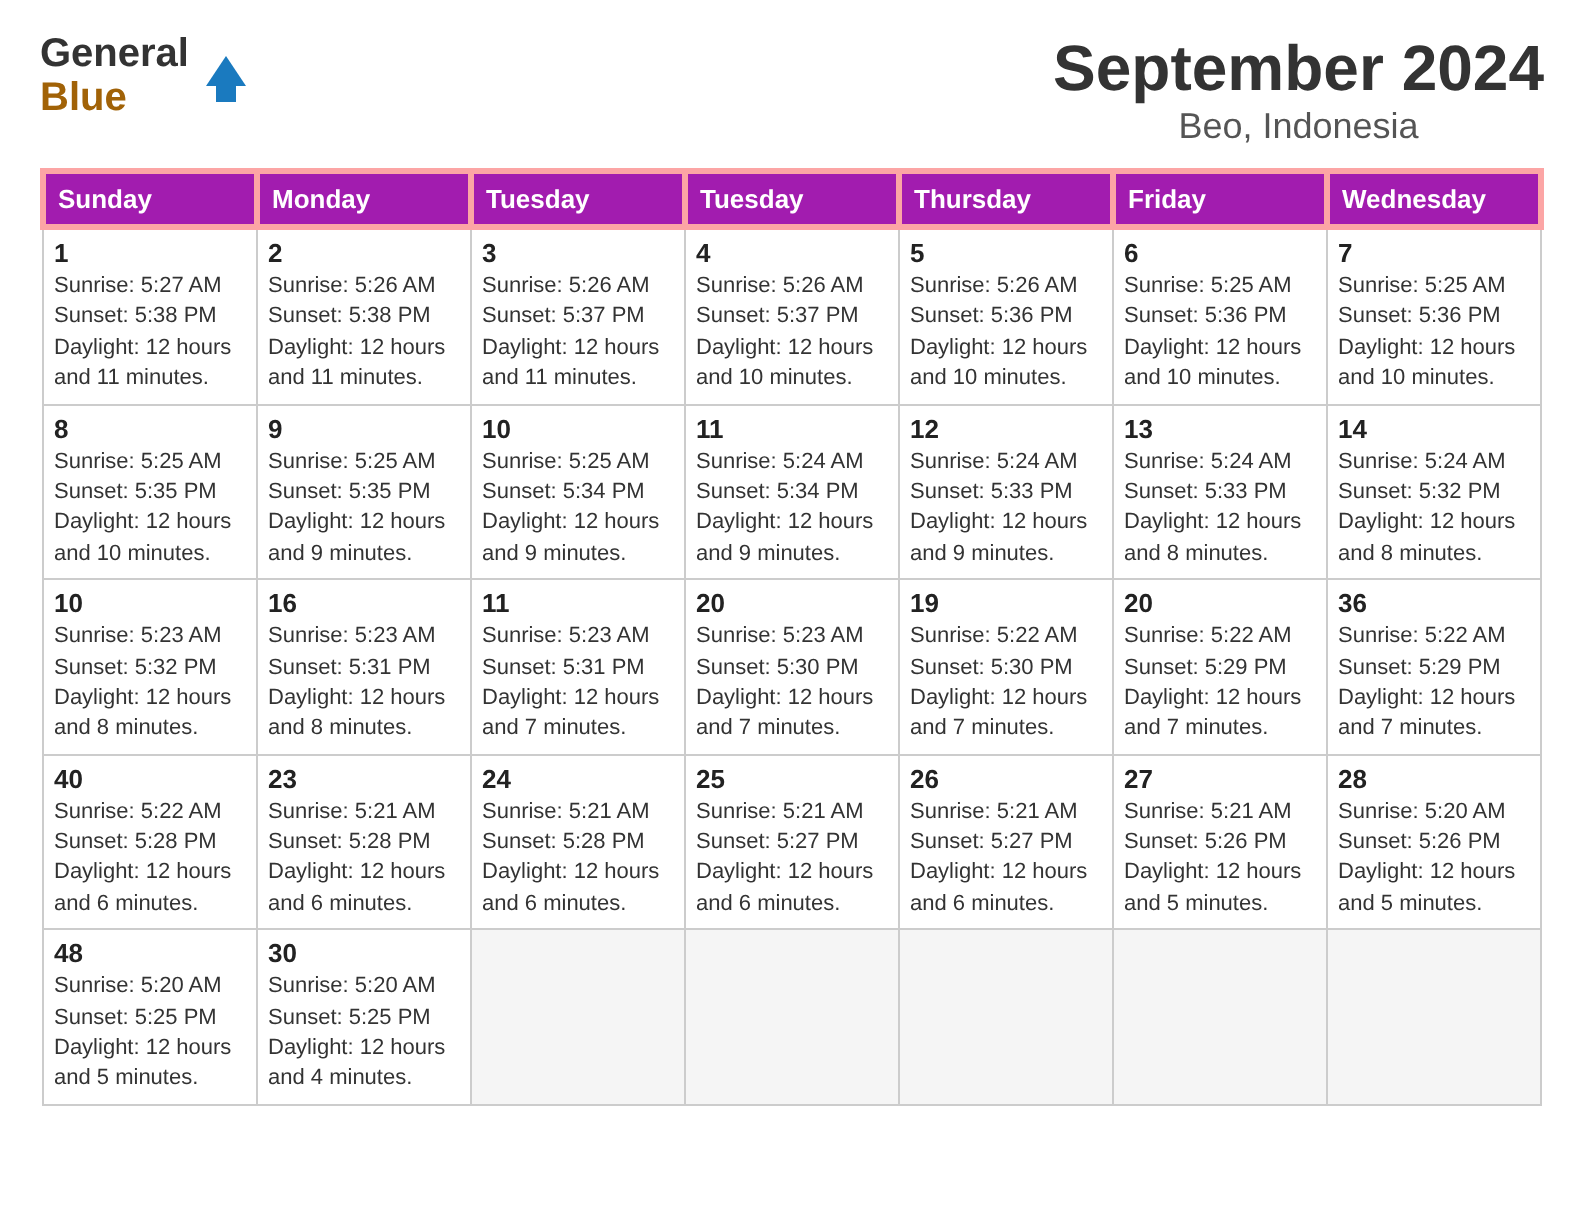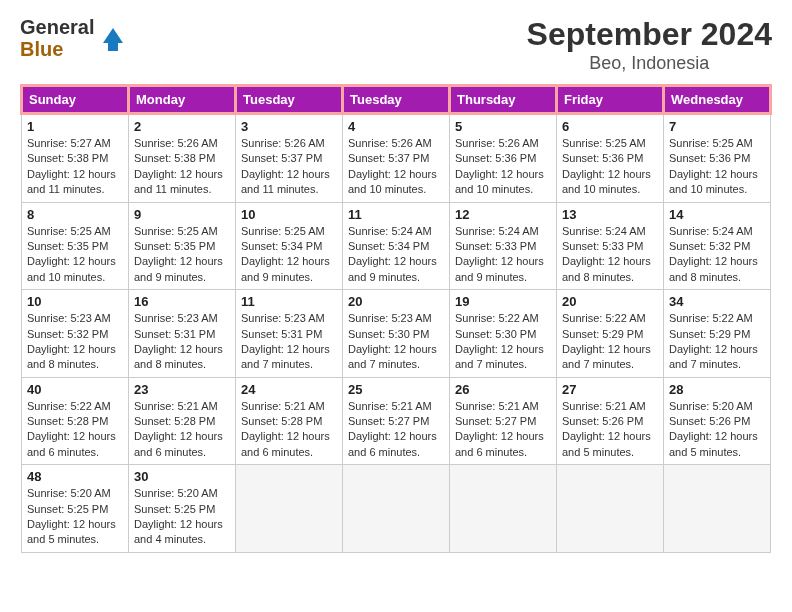--- a/index.html
+++ b/index.html
@@ -193,21 +193,21 @@
       </td>
           <td>
         <span class="day-num">19</span>
         <div class="day-info">Sunrise: 5:22 AM<br>Sunset: 5:30 PM<br>Daylight: 12 hours <br>and 7 minutes.</div>
       </td>
           <td>
         <span class="day-num">20</span>
         <div class="day-info">Sunrise: 5:22 AM<br>Sunset: 5:29 PM<br>Daylight: 12 hours <br>and 7 minutes.</div>
       </td>
           <td>
-        <span class="day-num">34</span>
+        <span class="day-num">36</span>
         <div class="day-info">Sunrise: 5:22 AM<br>Sunset: 5:29 PM<br>Daylight: 12 hours <br>and 7 minutes.</div>
       </td>
         </tr>
         <tr>
           <td>
         <span class="day-num">40</span>
         <div class="day-info">Sunrise: 5:22 AM<br>Sunset: 5:28 PM<br>Daylight: 12 hours <br>and 6 minutes.</div>
       </td>
           <td>
         <span class="day-num">23</span>

